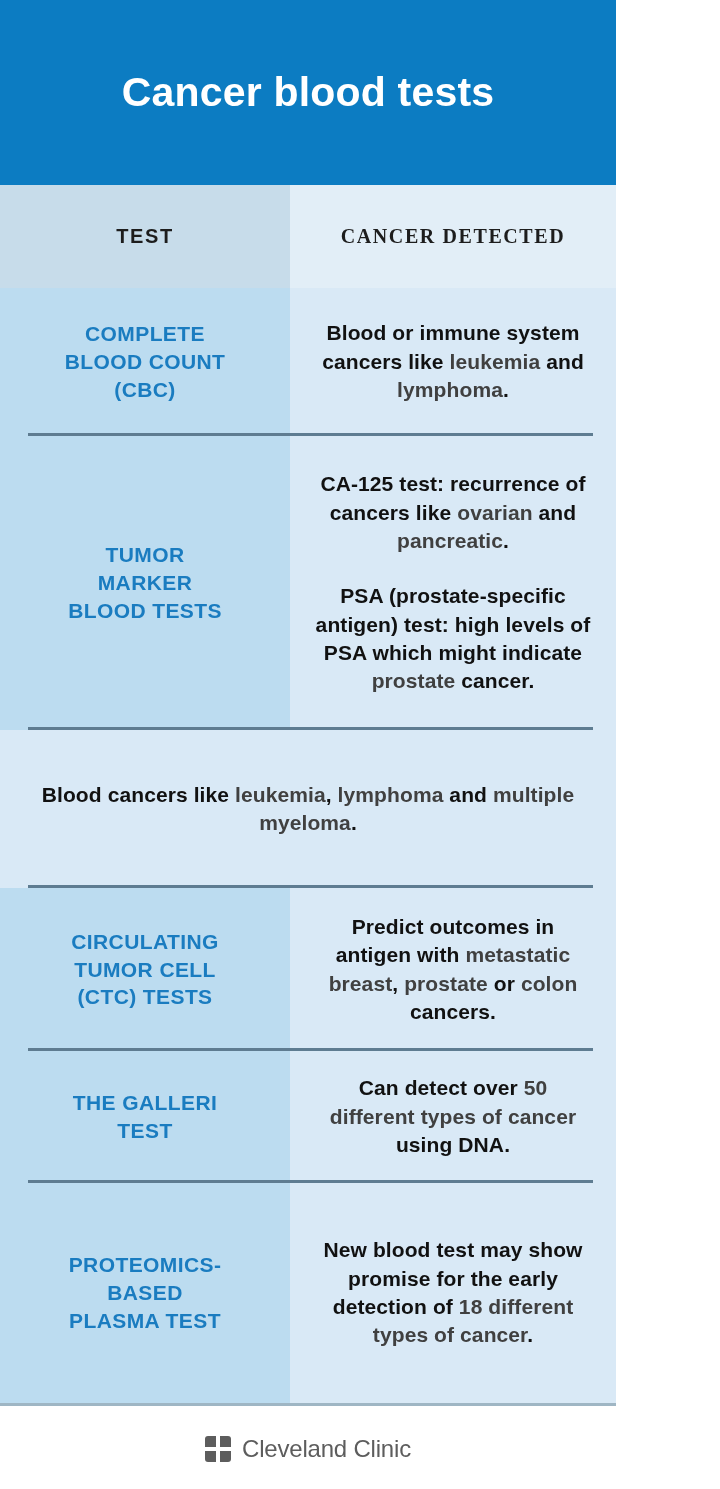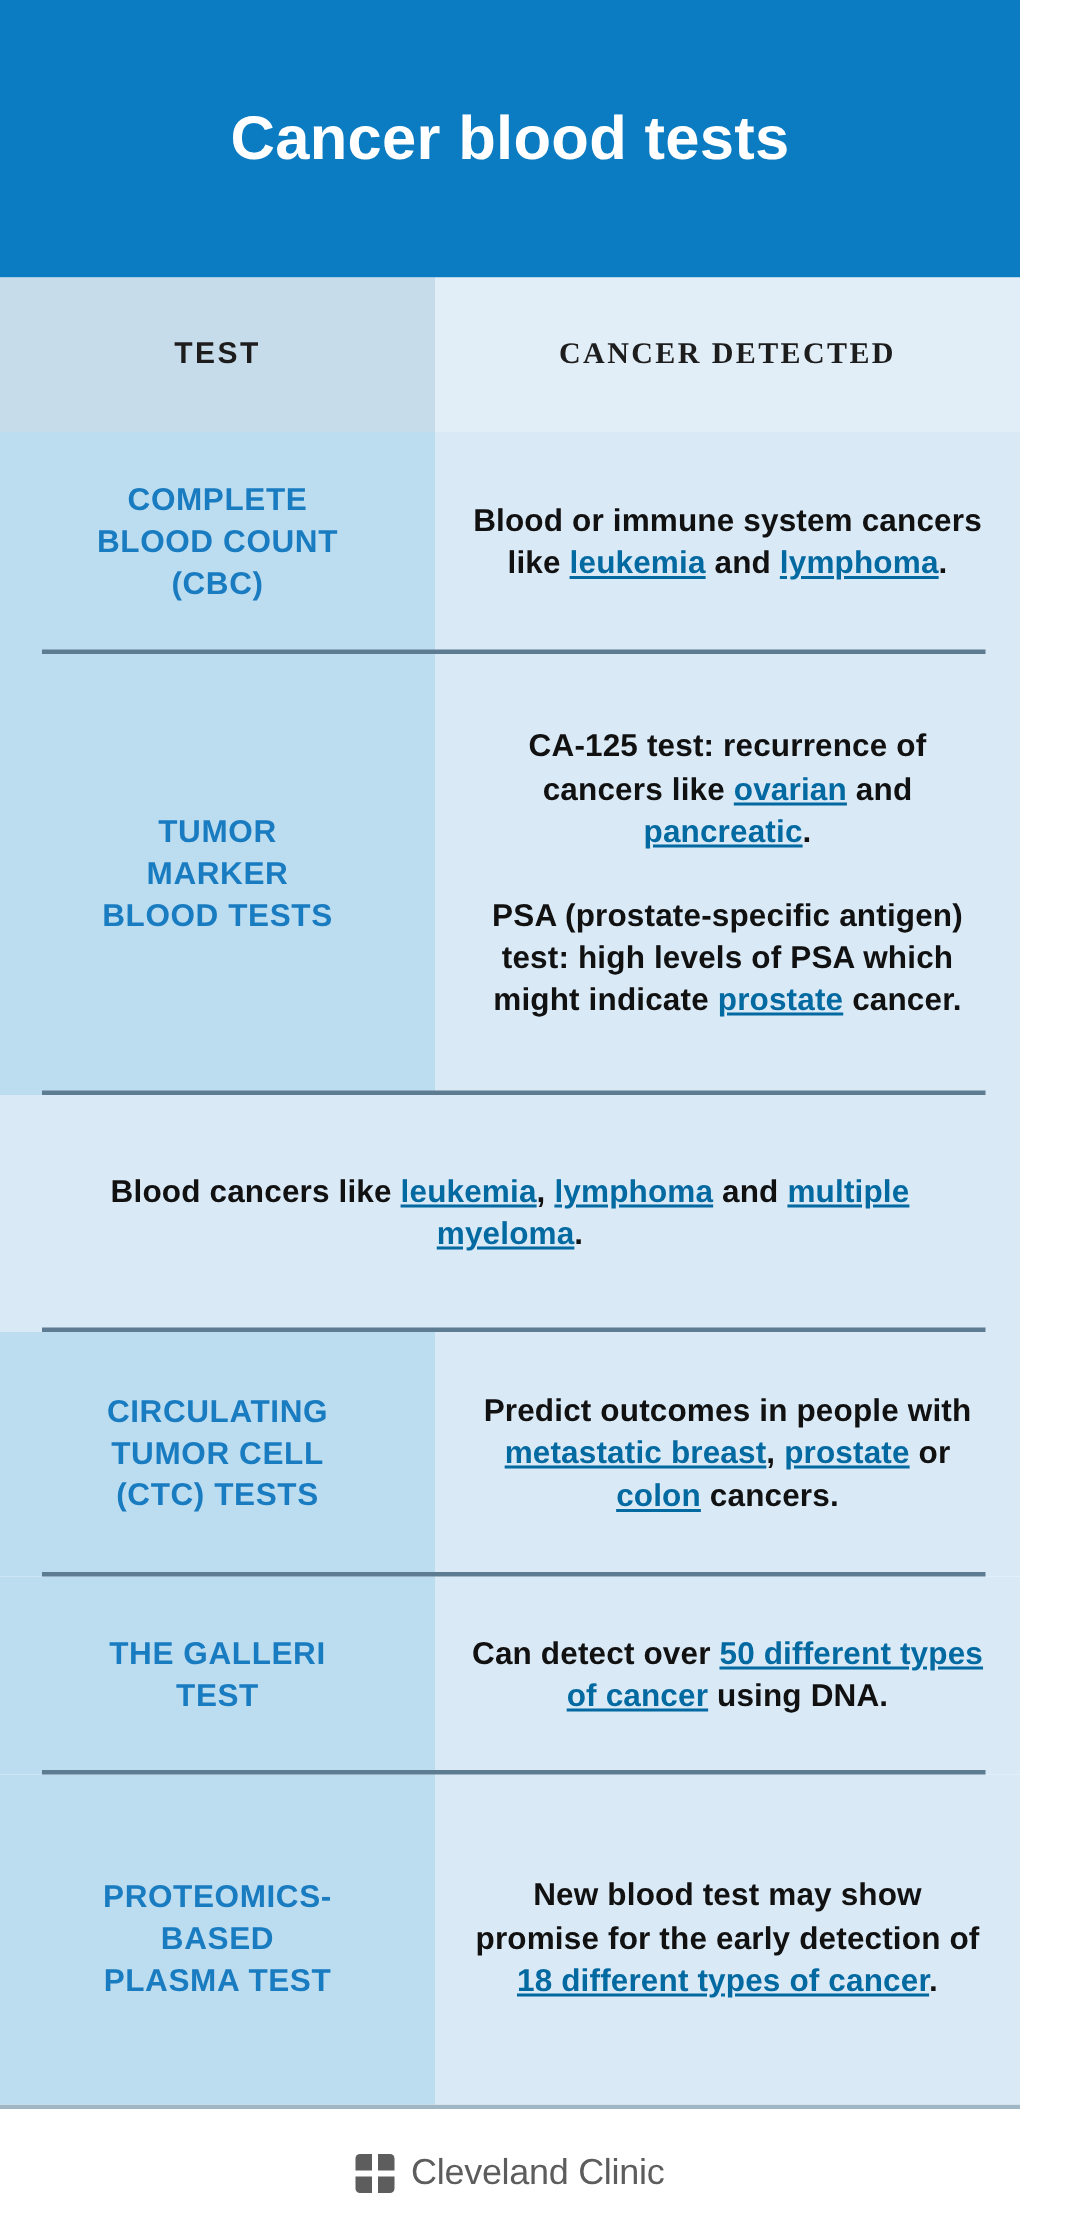--- a/index.html
+++ b/index.html
@@ -8,21 +8,21 @@
     background: #ffffff;
   }
   body {
     width: 720px;
     height: 1489px;
     font-family: "Liberation Sans", sans-serif;
     -webkit-font-smoothing: antialiased;
   }
 
   .infographic {
-    width: 680px;
+    width: 616px;
     height: 1489px;
     position: relative;
     background: #ffffff;
     box-sizing: border-box;
     overflow: hidden;
   }
 
   
   .title-banner {
     height: 185px;
@@ -104,21 +104,21 @@
 
   .detected-text {
     font-size: 21px;
     font-weight: bold;
     color: #111111;
     text-align: center;
     line-height: 1.35;
     letter-spacing: 0.1px;
   }
   .detected-text + .detected-text { margin-top: 27px; }
-  .hl { color: #0369a1; text-decoration: underline; }
+  .hl { color: #404040; }
 
   
   .divider {
     position: absolute;
     left: 28px;
     right: 23px;
     bottom: 0;
     height: 3px;
     background: #5e7c91;
     z-index: 3;
@@ -199,21 +199,21 @@
           <div class="col-detected">
             <div class="detected-text"><span>Blood cancers like </span><span class="hl">leukemia</span><span>, </span><span class="hl">lymphoma</span><span> and </span><span class="hl">multiple myeloma</span><span>.</span></div>
           </div>
           <div class="divider"></div>
         </div>
         <div class="row r4">
           <div class="col-test">
             <div class="test-label">CIRCULATING<br>TUMOR CELL<br>(CTC) TESTS</div>
           </div>
           <div class="col-detected">
-            <div class="detected-text"><span>Predict outcomes in people with </span><span class="hl">metastatic breast</span><span>, </span><span class="hl">prostate</span><span> or </span><span class="hl">colon</span><span> cancers.</span></div>
+            <div class="detected-text"><span>Predict outcomes in antigen with </span><span class="hl">metastatic breast</span><span>, </span><span class="hl">prostate</span><span> or </span><span class="hl">colon</span><span> cancers.</span></div>
           </div>
           <div class="divider"></div>
         </div>
         <div class="row r5">
           <div class="col-test">
             <div class="test-label">THE GALLERI<br>TEST</div>
           </div>
           <div class="col-detected">
             <div class="detected-text"><span>Can detect over </span><span class="hl">50 different types of cancer</span><span> using DNA.</span></div>
           </div>

